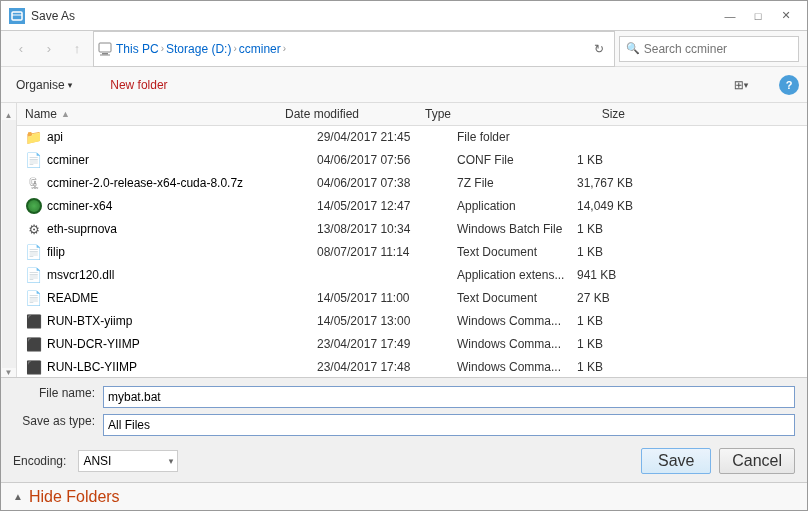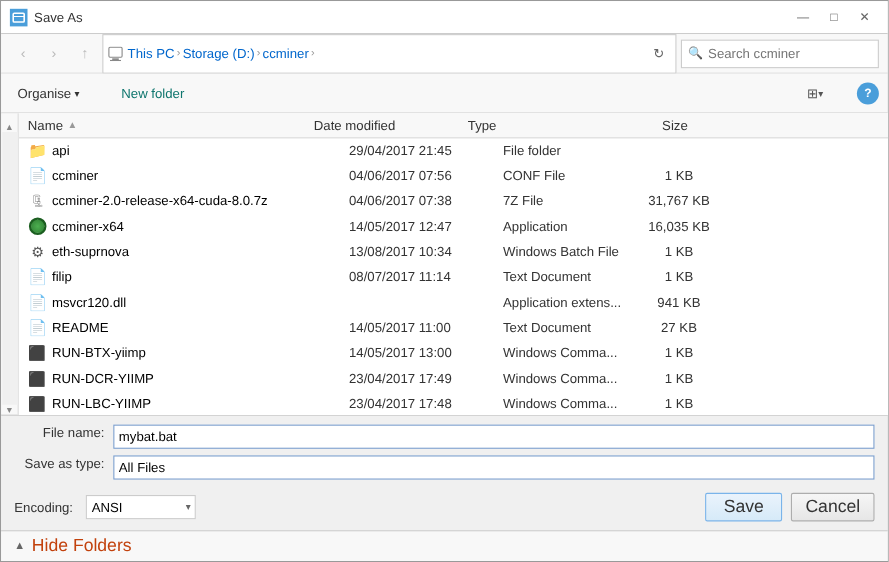--- a/index.html
+++ b/index.html
@@ -108,21 +108,21 @@
       cursor: pointer;
       display: flex; align-items: center; gap: 3px;
       padding: 0 6px; font-size: 12px; color: #333;
       border-radius: 2px;
     }
     .new-folder-btn {
       height: 24px;
       border: 1px solid transparent;
       background: transparent;
       cursor: pointer;
-      padding: 0 6px; font-size: 12px; color: #0f766e;
+      padding: 0 6px; font-size: 12px; color: #b91c1c;
       border-radius: 2px;
     }
     .spacer { flex: 1; }
     .view-btn {
       width: 28px; height: 24px;
       border: 1px solid transparent;
       background: transparent;
       cursor: pointer;
       display: flex; align-items: center; justify-content: center;
       font-size: 12px; color: #555;
@@ -201,21 +201,21 @@
       background: radial-gradient(circle, #4caf50, #2e7d32);
       border-radius: 50%;
       border: 2px solid #1b5e20;
     }
     .txt-icon { color: #aaa; }
     .dll-icon { color: #888; }
 
     .file-name { flex: 0 0 242px; overflow: hidden; text-overflow: ellipsis; white-space: nowrap; }
     .file-date { flex: 0 0 140px; color: #333; margin-left: 28px; }
     .file-type { flex: 0 0 120px; color: #333; overflow: hidden; text-overflow: ellipsis; white-space: nowrap; }
-    .file-size { flex: 0 0 80px; text-align: center; color: #333; }
+    .file-size { flex: 0 0 80px; text-align: left; color: #333; }
 
     .bottom-panel {
       background: #f0f0f0;
       border-top: 1px solid #ccc;
       padding: 8px 12px;
     }
     .form-row {
       display: flex; align-items: flex-start; margin-bottom: 6px;
     }
     .form-label {
@@ -373,21 +373,21 @@
       <span class="file-type">7Z File</span>
       <span class="file-size">31,767 KB</span>
     </div>
           <div class="file-row">
       <span class="file-icon">
               <div class="exe-icon-green"></div>
             </span>
       <span class="file-name">ccminer-x64</span>
       <span class="file-date">14/05/2017 12:47</span>
       <span class="file-type">Application</span>
-      <span class="file-size">16,035 KB</span>
+      <span class="file-size">14,049 KB</span>
     </div>
           <div class="file-row">
       <span class="file-icon" style="color:#555;font-size:13px">⚙</span>
       <span class="file-name">eth-suprnova</span>
       <span class="file-date">13/08/2017 10:34</span>
       <span class="file-type">Windows Batch File</span>
       <span class="file-size">1 KB</span>
     </div>
           <div class="file-row">
       <span class="file-icon txt-icon">📄</span>

